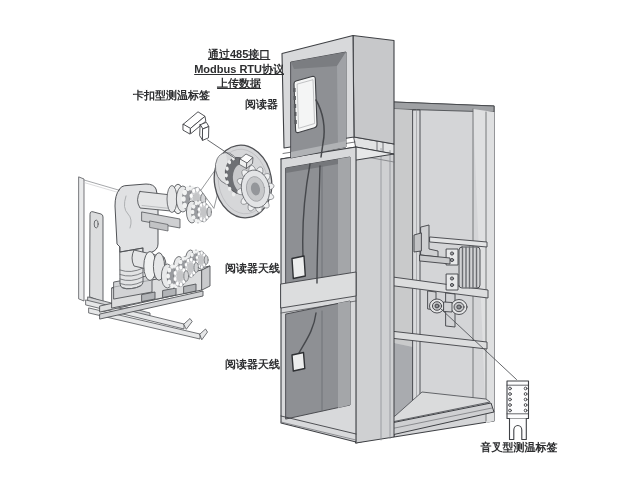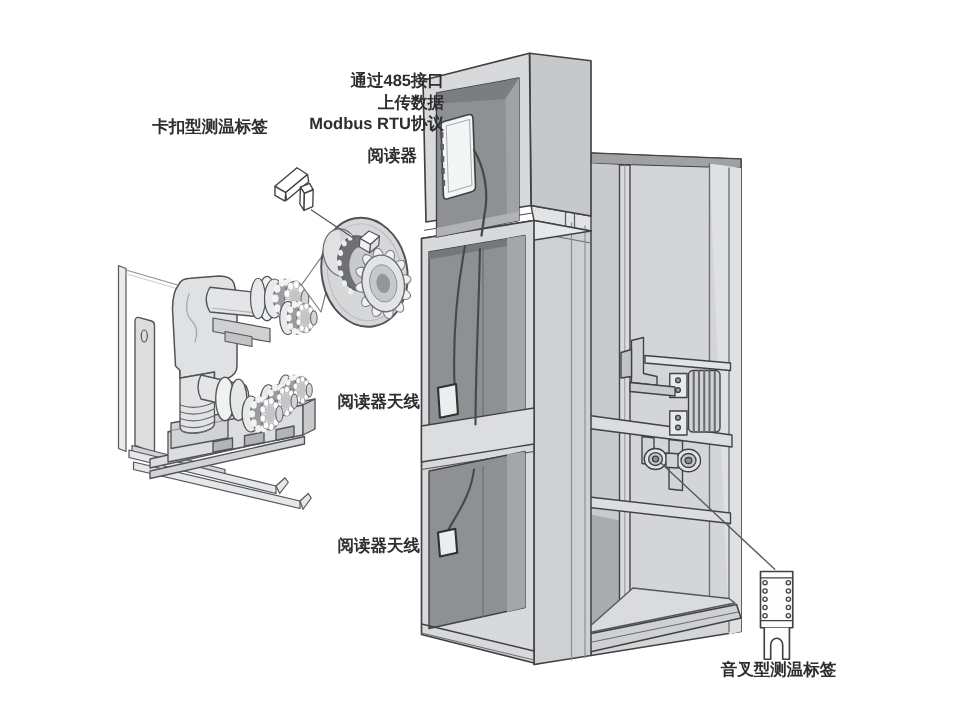--- a/index.html
+++ b/index.html
@@ -430,31 +430,31 @@
         <circle cx="525.6" cy="399.5" r="1.4"></circle>
         <circle cx="525.6" cy="405" r="1.4"></circle>
         <circle cx="525.6" cy="410.5" r="1.4"></circle>
       </g>
       <path d="M 509.5,418.5 L 509.5,439.5 L 513.8,439.5 L 513.8,430 A 4,4.5 0 0 1 521.8,430 L 521.8,439.5 L 526.3,439.5 L 526.3,418.5" fill="#fdfdfe" stroke-width="1.1"></path>
     </g>
 
   </g>
 </svg>
 
-  <div class="lbl" style="right:344px;top:47px;text-align:right;">
+  <div class="lbl" style="right:356px;top:47px;text-align:center;text-decoration:underline;">
     <span class="ln">通过485接口</span>
+    <span class="ln">Modbus RTU协议</span>
     <span class="ln">上传数据</span>
-    <span class="ln">Modbus RTU协议</span>
   </div>
 
   <div class="lbl" style="right:362px;top:97px;text-align:right;">
     <span class="ln">阅读器</span>
   </div>
 
-  <div class="lbl" style="left:70px;top:78px;width:140px;text-align:center;">
+  <div class="lbl" style="left:70px;top:88px;width:140px;text-align:right;">
     <span class="ln">卡扣型测温标签</span>
   </div>
 
   <div class="lbl" style="right:360px;top:261px;text-align:right;">
     <span class="ln">阅读器天线</span>
   </div>
 
   <div class="lbl" style="right:360px;top:357px;text-align:right;">
     <span class="ln">阅读器天线</span>
   </div>

